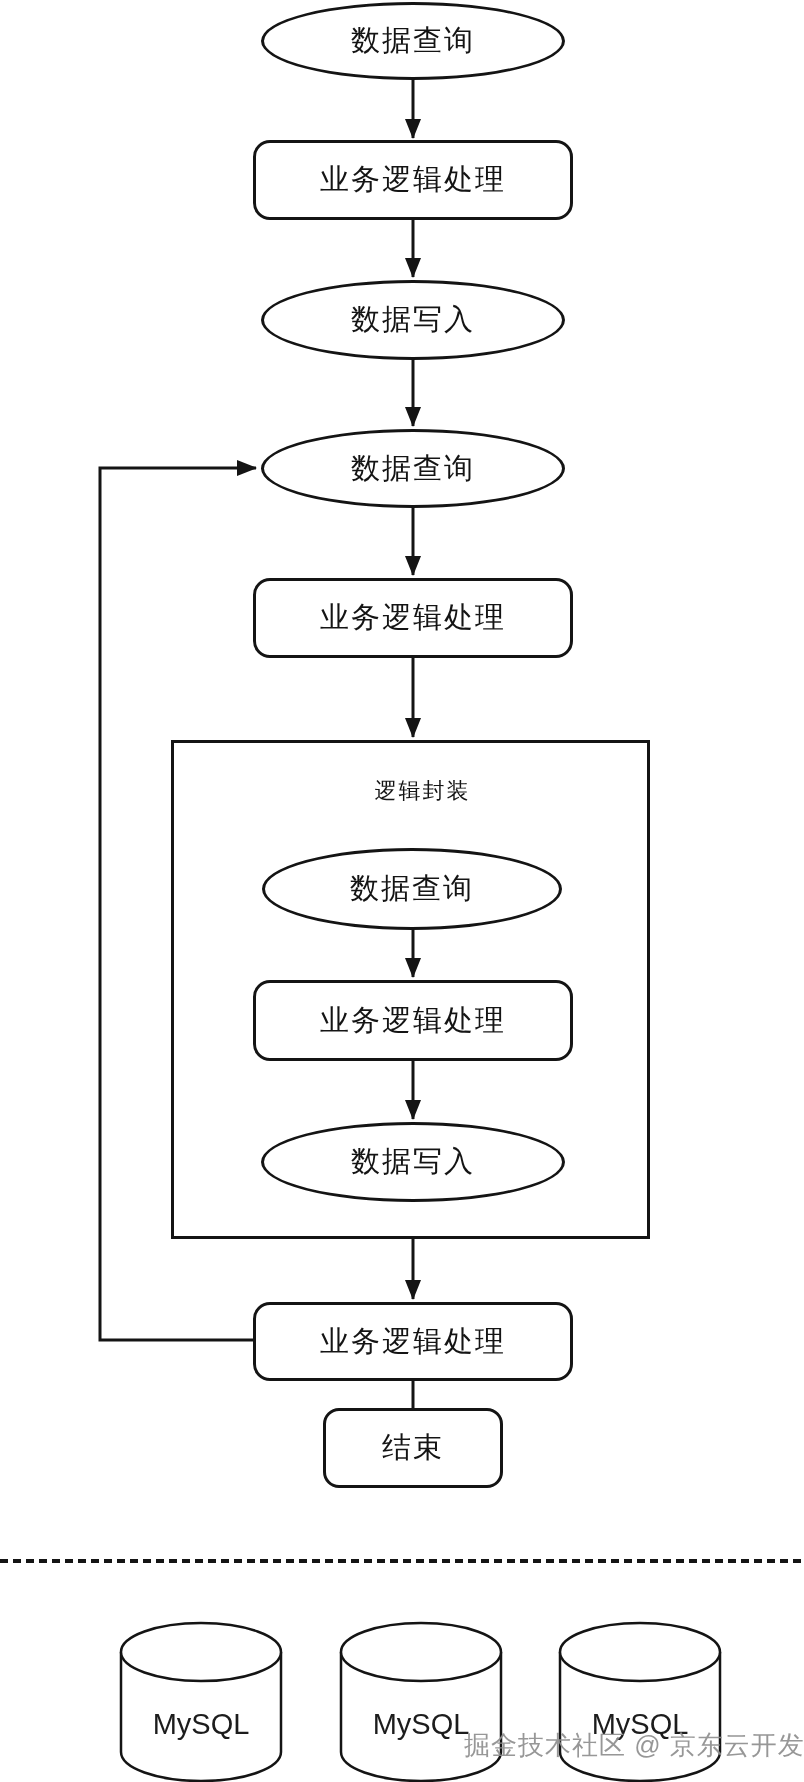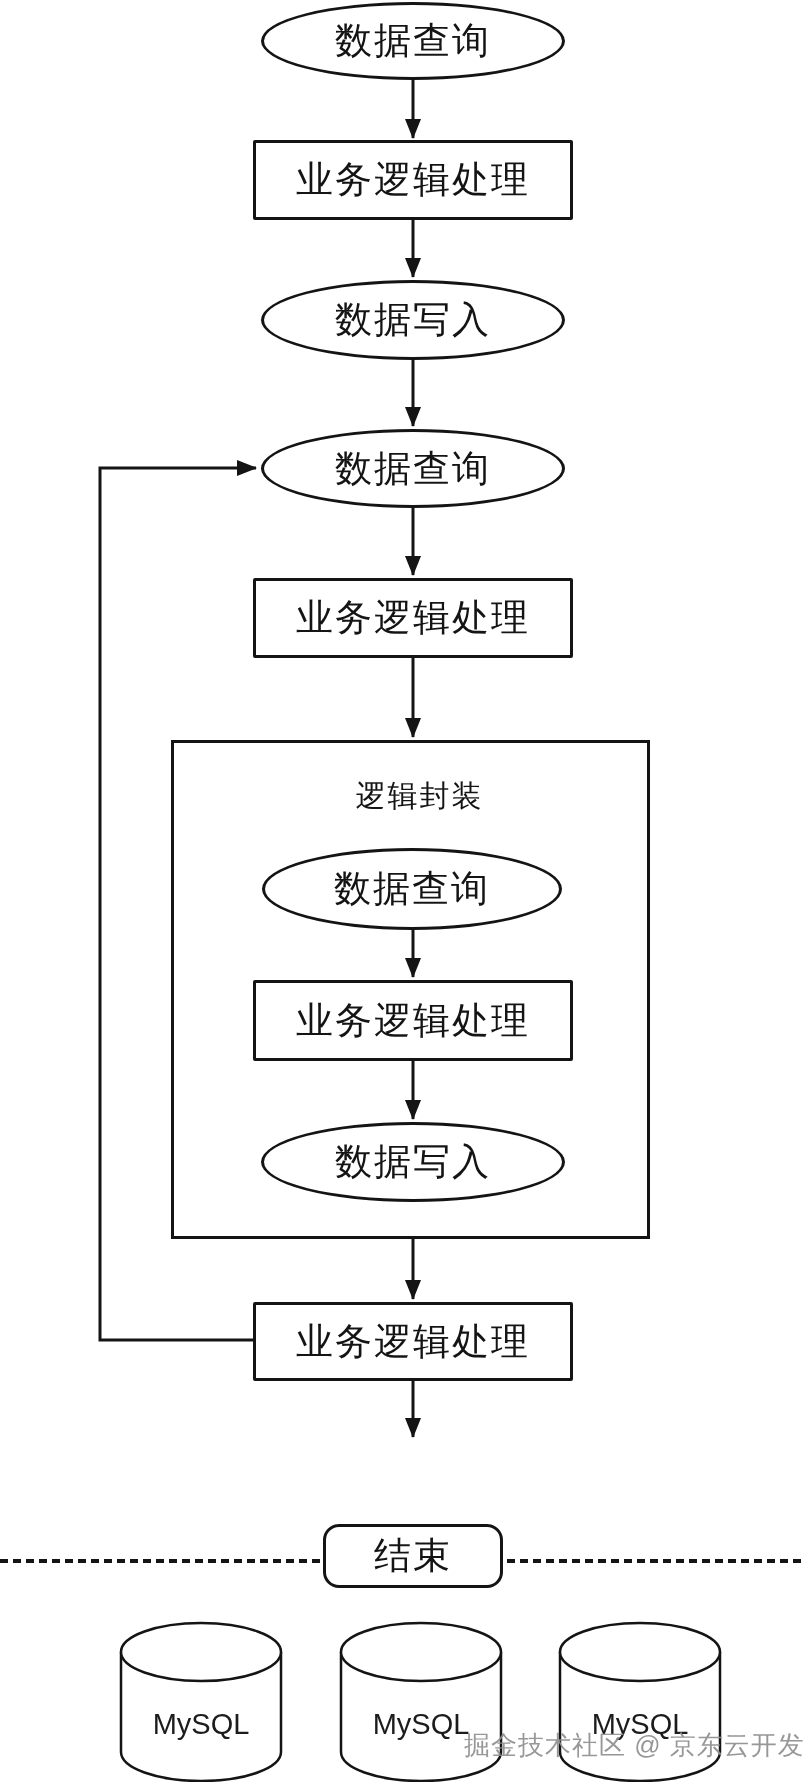--- a/index.html
+++ b/index.html
@@ -16,36 +16,36 @@
     font-family:"Liberation Sans","DejaVu Sans",sans-serif;
     color:var(--ink);
   }
   svg.layer{position:absolute;left:0;top:0;z-index:1;}
   .node{
     position:absolute;z-index:2;
     display:flex;align-items:center;justify-content:center;
     box-sizing:border-box;
     background:var(--bg);
     border:3px solid var(--ink);
-    font-size:37px;
+    font-size:29px;
     letter-spacing:2px;
     white-space:nowrap;
   }
   .ellipse{border-radius:50%;}
-  .process{border-radius:2px;}
+  .process{border-radius:17px;}
   .terminal{border-radius:16px;}
   .group{
     position:absolute;z-index:2;
     box-sizing:border-box;
     border:3px solid var(--ink);
     background:transparent;
   }
   .group-label{
-    position:absolute;top:33px;left:9px;width:100%;
-    text-align:center;font-size:30px;letter-spacing:2px;
+    position:absolute;top:33px;left:0;width:100%;
+    text-align:center;font-size:22px;letter-spacing:2px;padding-left:12px;
   }
   .db-label{
     position:absolute;z-index:3;
     width:200px;text-align:center;
     font-size:29px;
     color:#1c1c1c;
   }
   .watermark{
     position:absolute;z-index:4;
     font-size:26px;
@@ -110,21 +110,21 @@
   <div class="node process" style="left:253px;top:578px;width:320px;height:80px;">业务逻辑处理</div>
 
   <div class="node ellipse" style="left:262px;top:848px;width:300px;height:82px;">数据查询</div>
 
   <div class="node process" style="left:253px;top:980px;width:320px;height:81px;">业务逻辑处理</div>
 
   <div class="node ellipse" style="left:261px;top:1122px;width:304px;height:80px;">数据写入</div>
 
   <div class="node process" style="left:253px;top:1302px;width:320px;height:79px;">业务逻辑处理</div>
 
-  <div class="node terminal" style="left:323px;top:1524px;width:180px;height:64px;">结束</div>
+  <div class="node terminal" style="left:323px;top:1408px;width:180px;height:80px;">结束</div>
 
   <div class="db-label" style="left:101px;top:1708px;">MySQL</div>
   <div class="db-label" style="left:321px;top:1708px;">MySQL</div>
   <div class="db-label" style="left:540px;top:1708px;">MySQL</div>
 
   <div class="watermark" style="left:464px;top:1728px;">掘金技术社区 @ 京东云开发者</div>
 
 </div>
 
 </body></html>

